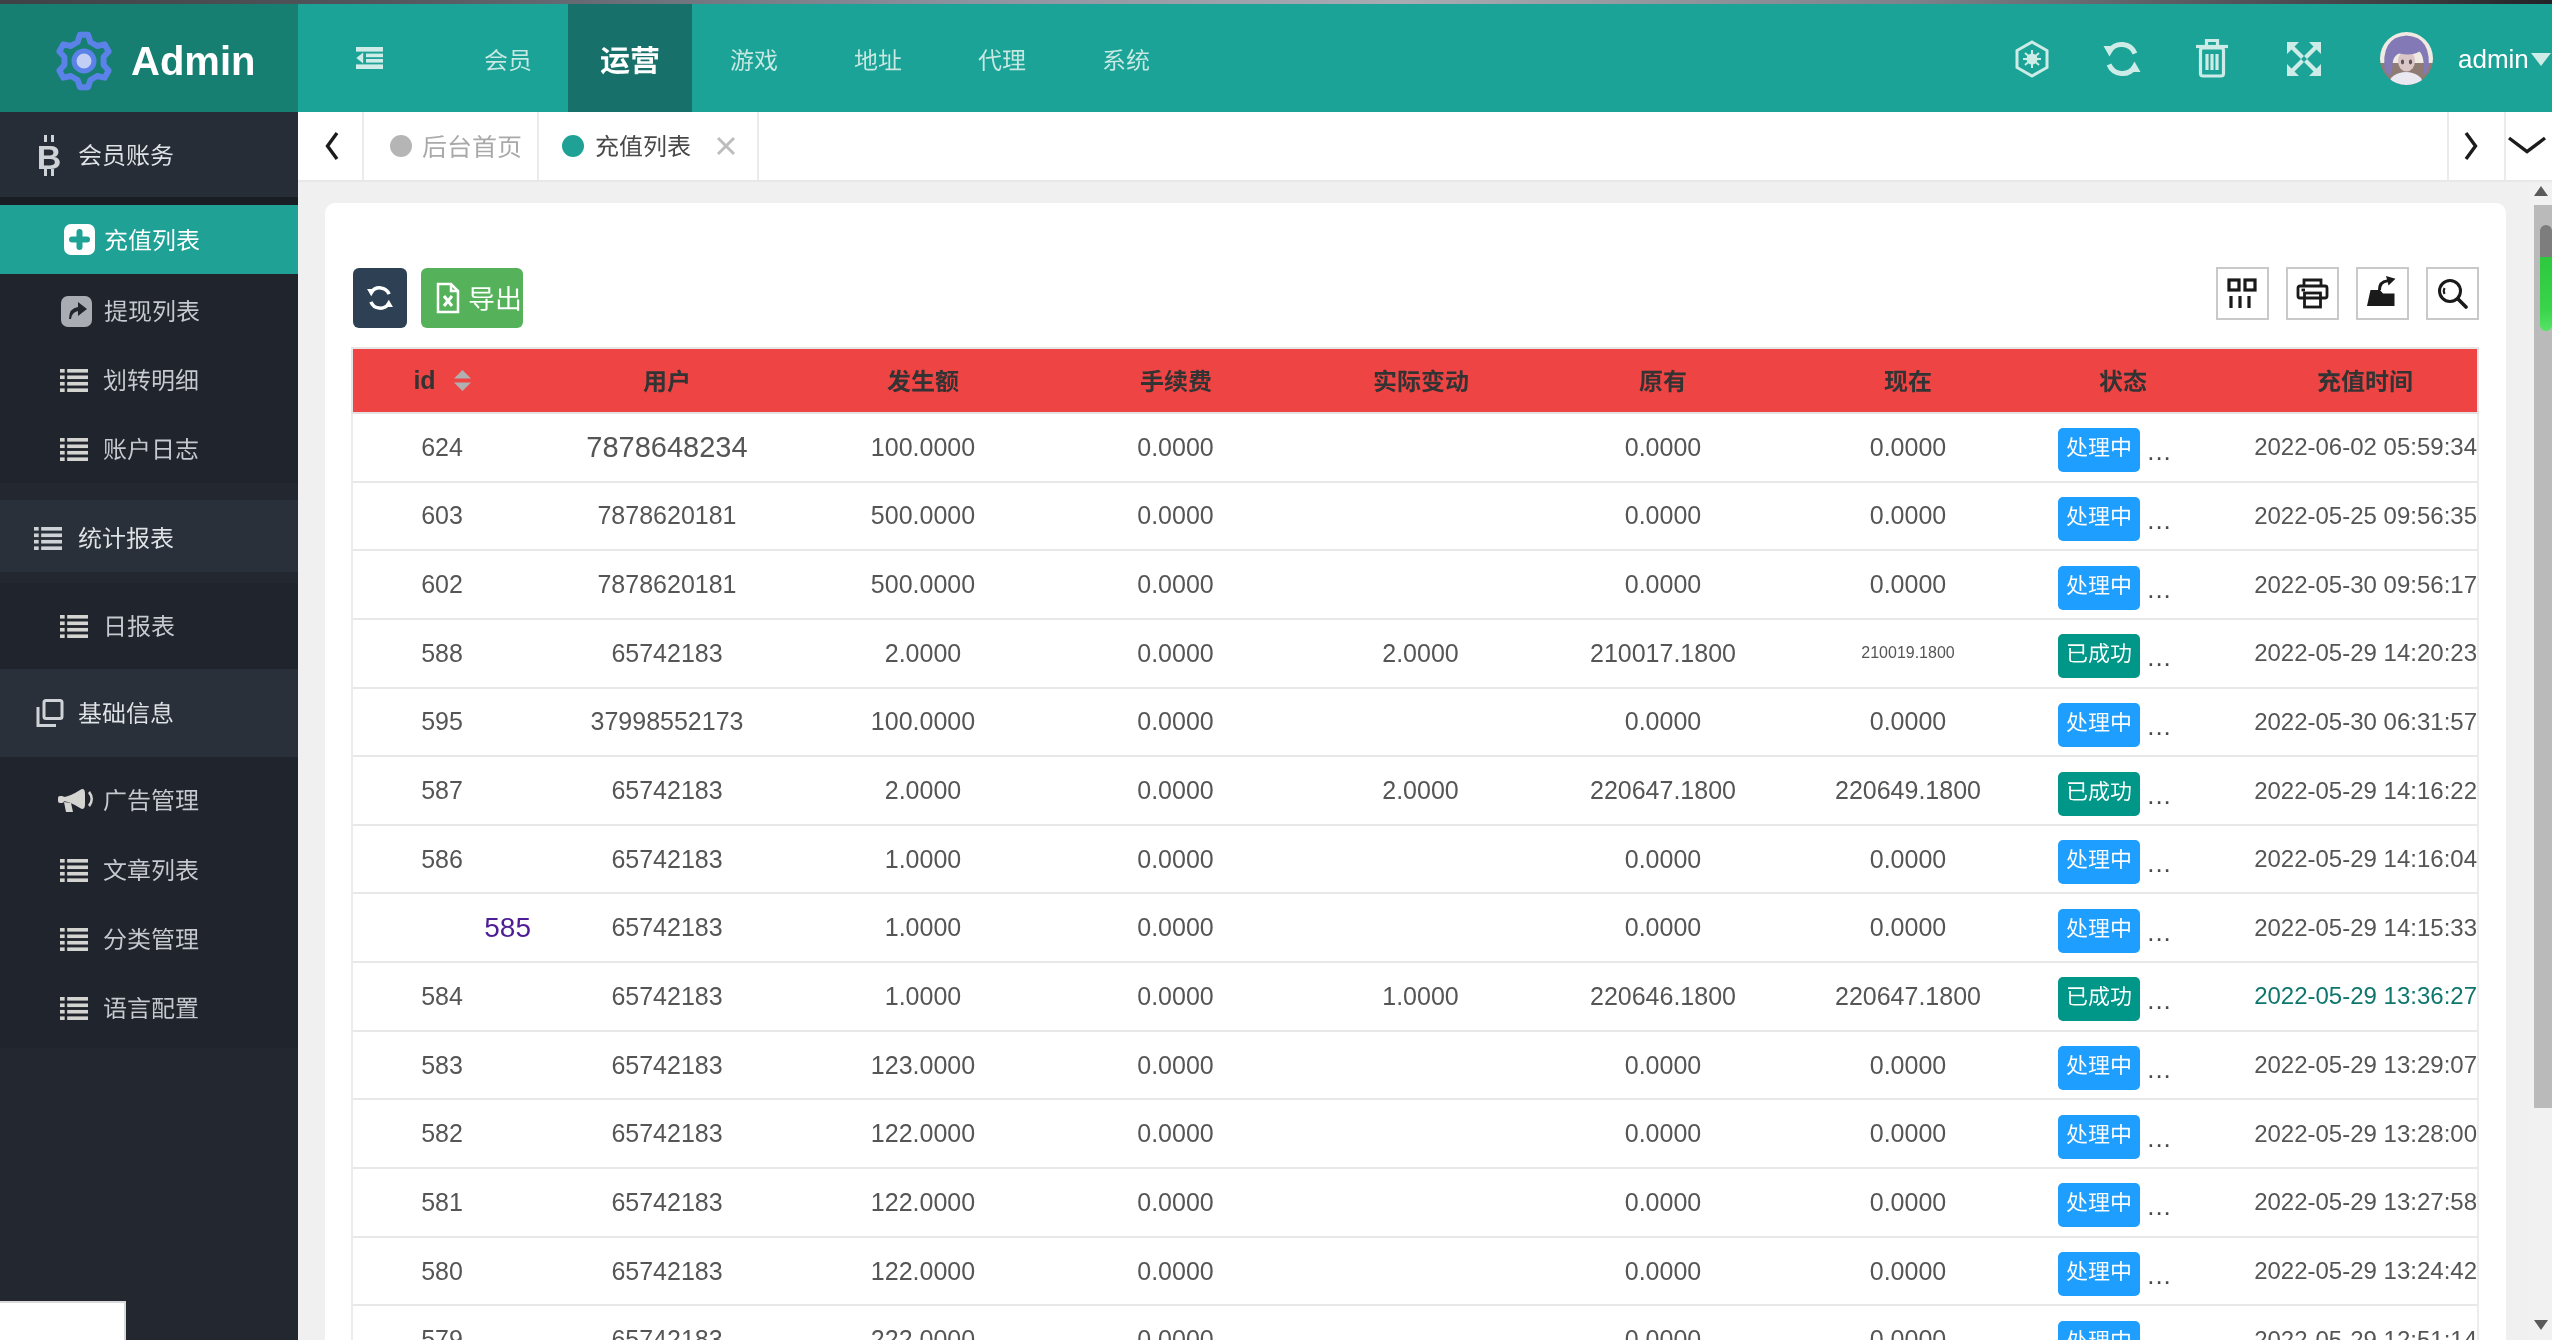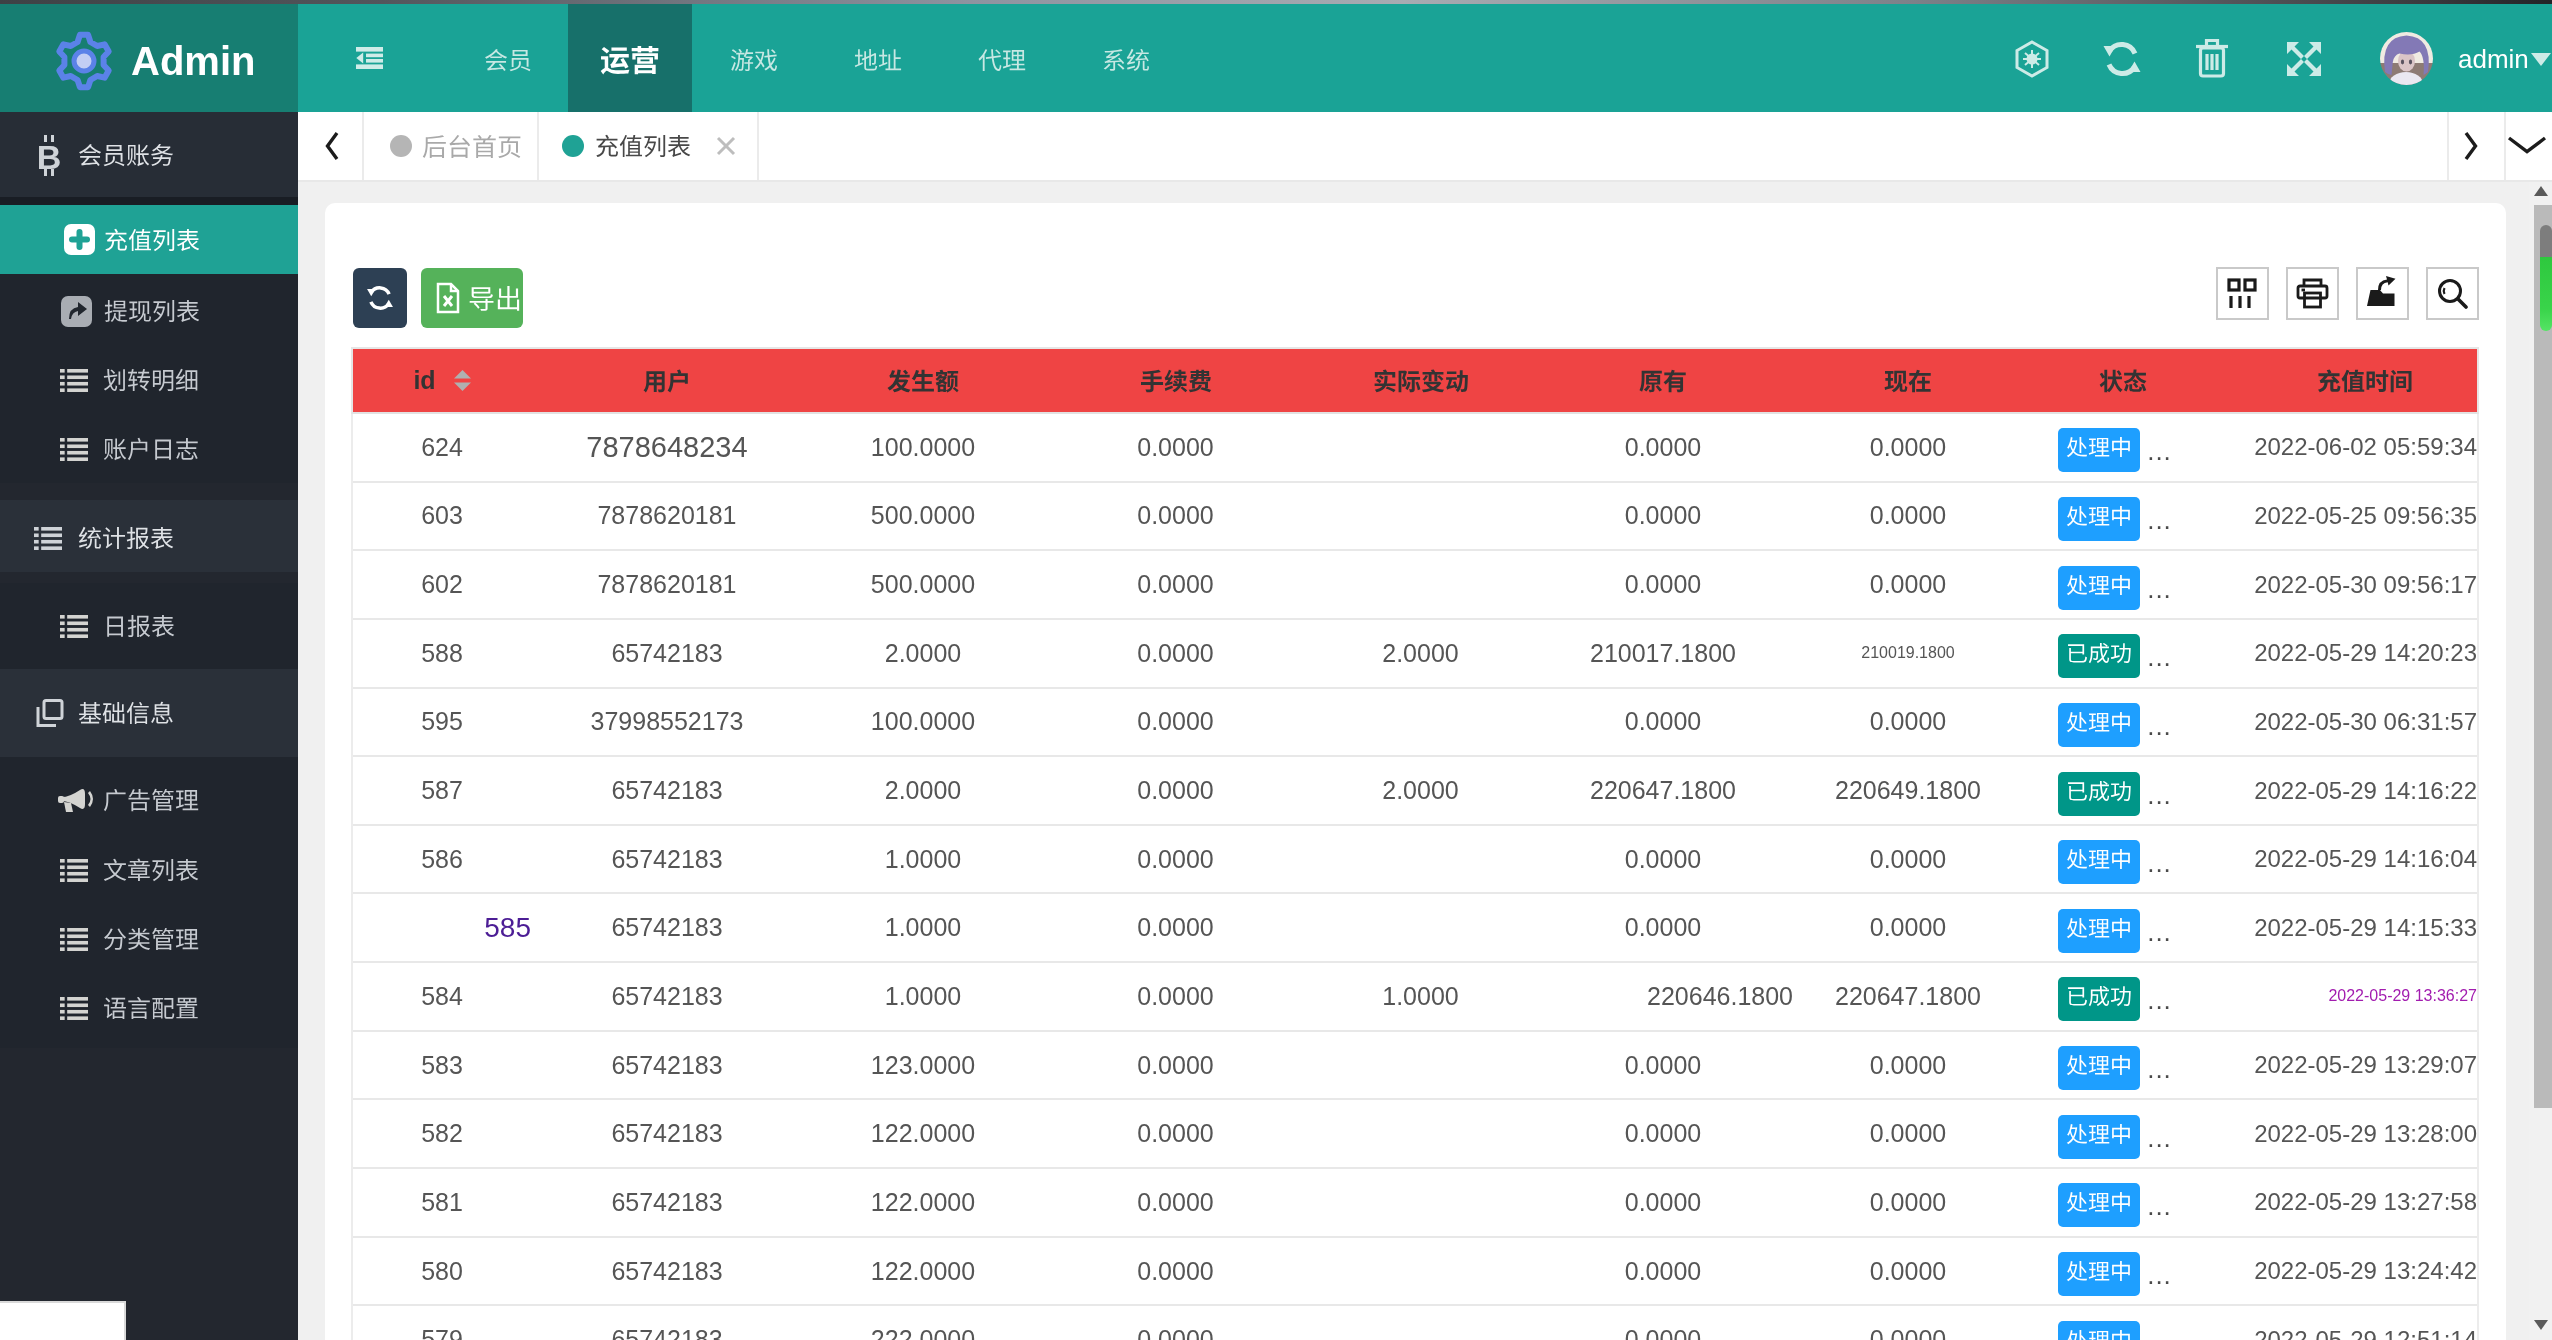--- a/index.html
+++ b/index.html
@@ -625,28 +625,28 @@
             <use href="#u4e2d" x="200"></use>
           </svg></span><span style="font-size:26px;color:#4a4a4a;margin-left:7px;letter-spacing:1px;position:relative;top:8px">...</span></div>
       <div style="width:254px;text-align:right;font-size:24px;color:#555;white-space:nowrap">2022-05-29 14:15:33</div>
     </div>
     <div style="height:68.65px;display:flex;border-bottom:2px solid #E8E8E8;align-items:center">
       <div style="width:178px;text-align:center;font-size:25px;color:#555">584</div>
       <div style="width:272px;text-align:center;font-size:25px;color:#555">65742183</div>
       <div style="width:240px;text-align:center;font-size:25px;color:#555">1.0000</div>
       <div style="width:265px;text-align:center;font-size:25px;color:#555">0.0000</div>
       <div style="width:225px;text-align:center;font-size:25px;color:#555">1.0000</div>
-      <div style="width:260px;text-align:right;font-size:25px;color:#555">220646.1800</div>
+      <div style="width:260px;text-align:center;font-size:25px;color:#555">220646.1800</div>
       <div style="width:230px;text-align:center;font-size:25px;color:#555">220647.1800</div>
       <div style="width:200px;text-align:center;white-space:nowrap;position:relative;left:-8px"><span style="display:inline-block;height:44px;line-height:44px;padding:0 8px;border-radius:5px;background:#009688;position:relative;top:3px"><svg class="k " style="width:66px;height:22px;display:inline-block;vertical-align:-3px" viewBox="0 0 300 100" fill="#ffffff">
             <use href="#u5df2"></use>
             <use href="#u6210" x="100"></use>
             <use href="#u529f" x="200"></use>
           </svg></span><span style="font-size:26px;color:#4a4a4a;margin-left:7px;letter-spacing:1px;position:relative;top:8px">...</span></div>
-      <div style="width:254px;text-align:right;font-size:16px;color:#a21caf;white-space:nowrap">2022-05-29 13:36:27</div>
+      <div style="width:254px;text-align:right;font-size:24px;color:#0f766e;white-space:nowrap">2022-05-29 13:36:27</div>
     </div>
     <div style="height:68.65px;display:flex;border-bottom:2px solid #E8E8E8;align-items:center">
       <div style="width:178px;text-align:center;font-size:25px;color:#555">583</div>
       <div style="width:272px;text-align:center;font-size:25px;color:#555">65742183</div>
       <div style="width:240px;text-align:center;font-size:25px;color:#555">123.0000</div>
       <div style="width:265px;text-align:center;font-size:25px;color:#555">0.0000</div>
       <div style="width:225px;text-align:center;font-size:25px;color:#555"></div>
       <div style="width:260px;text-align:center;font-size:25px;color:#555">0.0000</div>
       <div style="width:230px;text-align:center;font-size:25px;color:#555">0.0000</div>
       <div style="width:200px;text-align:center;white-space:nowrap;position:relative;left:-8px"><span style="display:inline-block;height:44px;line-height:44px;padding:0 8px;border-radius:5px;background:#1E9FFF;position:relative;top:3px"><svg class="k " style="width:66px;height:22px;display:inline-block;vertical-align:-3px" viewBox="0 0 300 100" fill="#ffffff">

